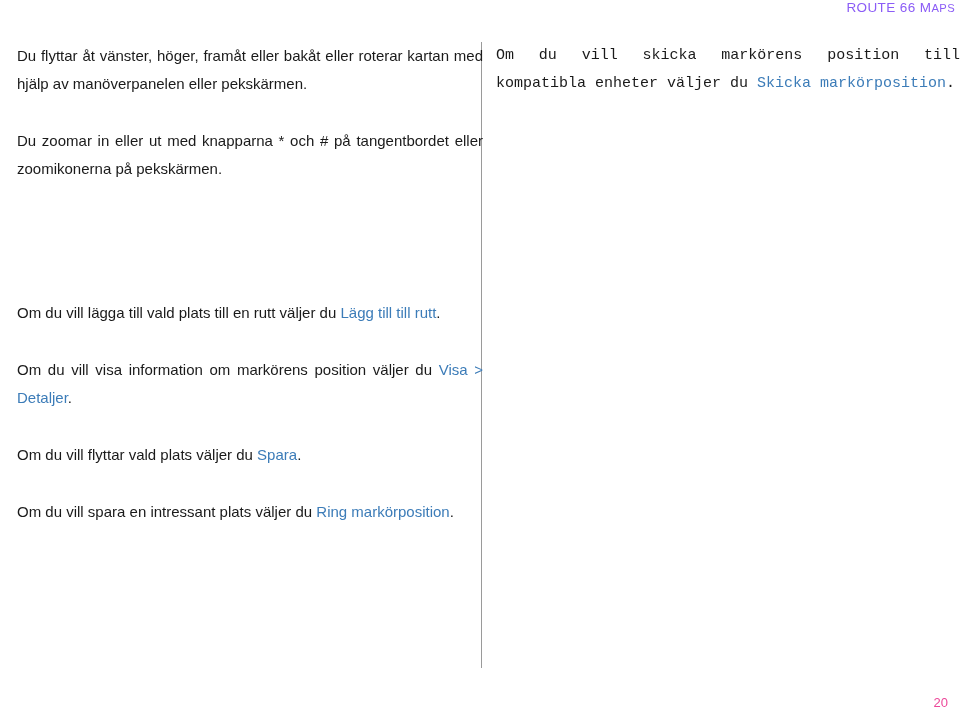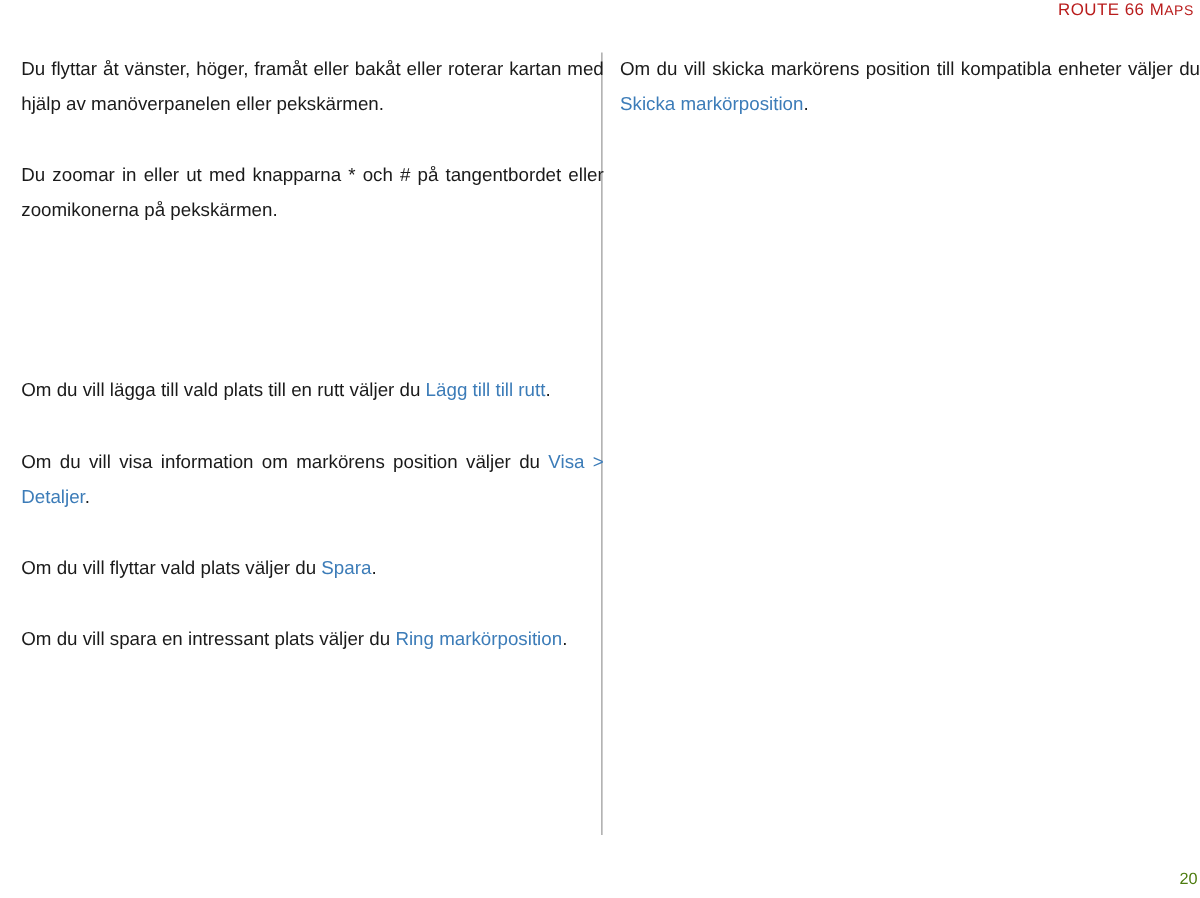--- a/index.html
+++ b/index.html
@@ -21,21 +21,21 @@
     inset: 0;
   }
 
   
   .running-header {
     position: absolute;
     top: 0px;
     right: 5px;
     font-size: 13.5px;
     letter-spacing: 0.4px;
-    color: #b91c1c;
+    color: #8b5cf6;
     white-space: nowrap;
   }
   .running-header .caps-small {
     font-size: 11.2px;
     letter-spacing: 0.4px;
   }
 
   
   .columns {
     position: absolute;
@@ -49,20 +49,21 @@
     left: 12px;
     top: 0px;
     width: 466px;
   }
 
   .col-right {
     position: absolute;
     left: 491px;
     top: 0px;
     width: 464px;
+    font-family: Liberation Mono, monospace;
   }
 
   .divider {
     position: absolute;
     left: 481px;
     top: 42px;
     width: 1px;
     height: 626px;
     background: #9a9a9a;
   }
@@ -77,24 +78,24 @@
   }
   .gap-29 { height: 29px; }
 
   .lnk {
     color: #3c7cb8;
   }
 
   
   .page-number {
     position: absolute;
-    right: 2px;
+    right: 12px;
     bottom: 8px;
     font-size: 13px;
-    color: #4d7c0f;
+    color: #ec4899;
   }
 </style>
 </head>
 <body>
 
 <div class="page">
 
   <div class="running-header">
     <span>ROUTE 66 </span><span>M</span><span class="caps-small">APS</span>
   </div>

